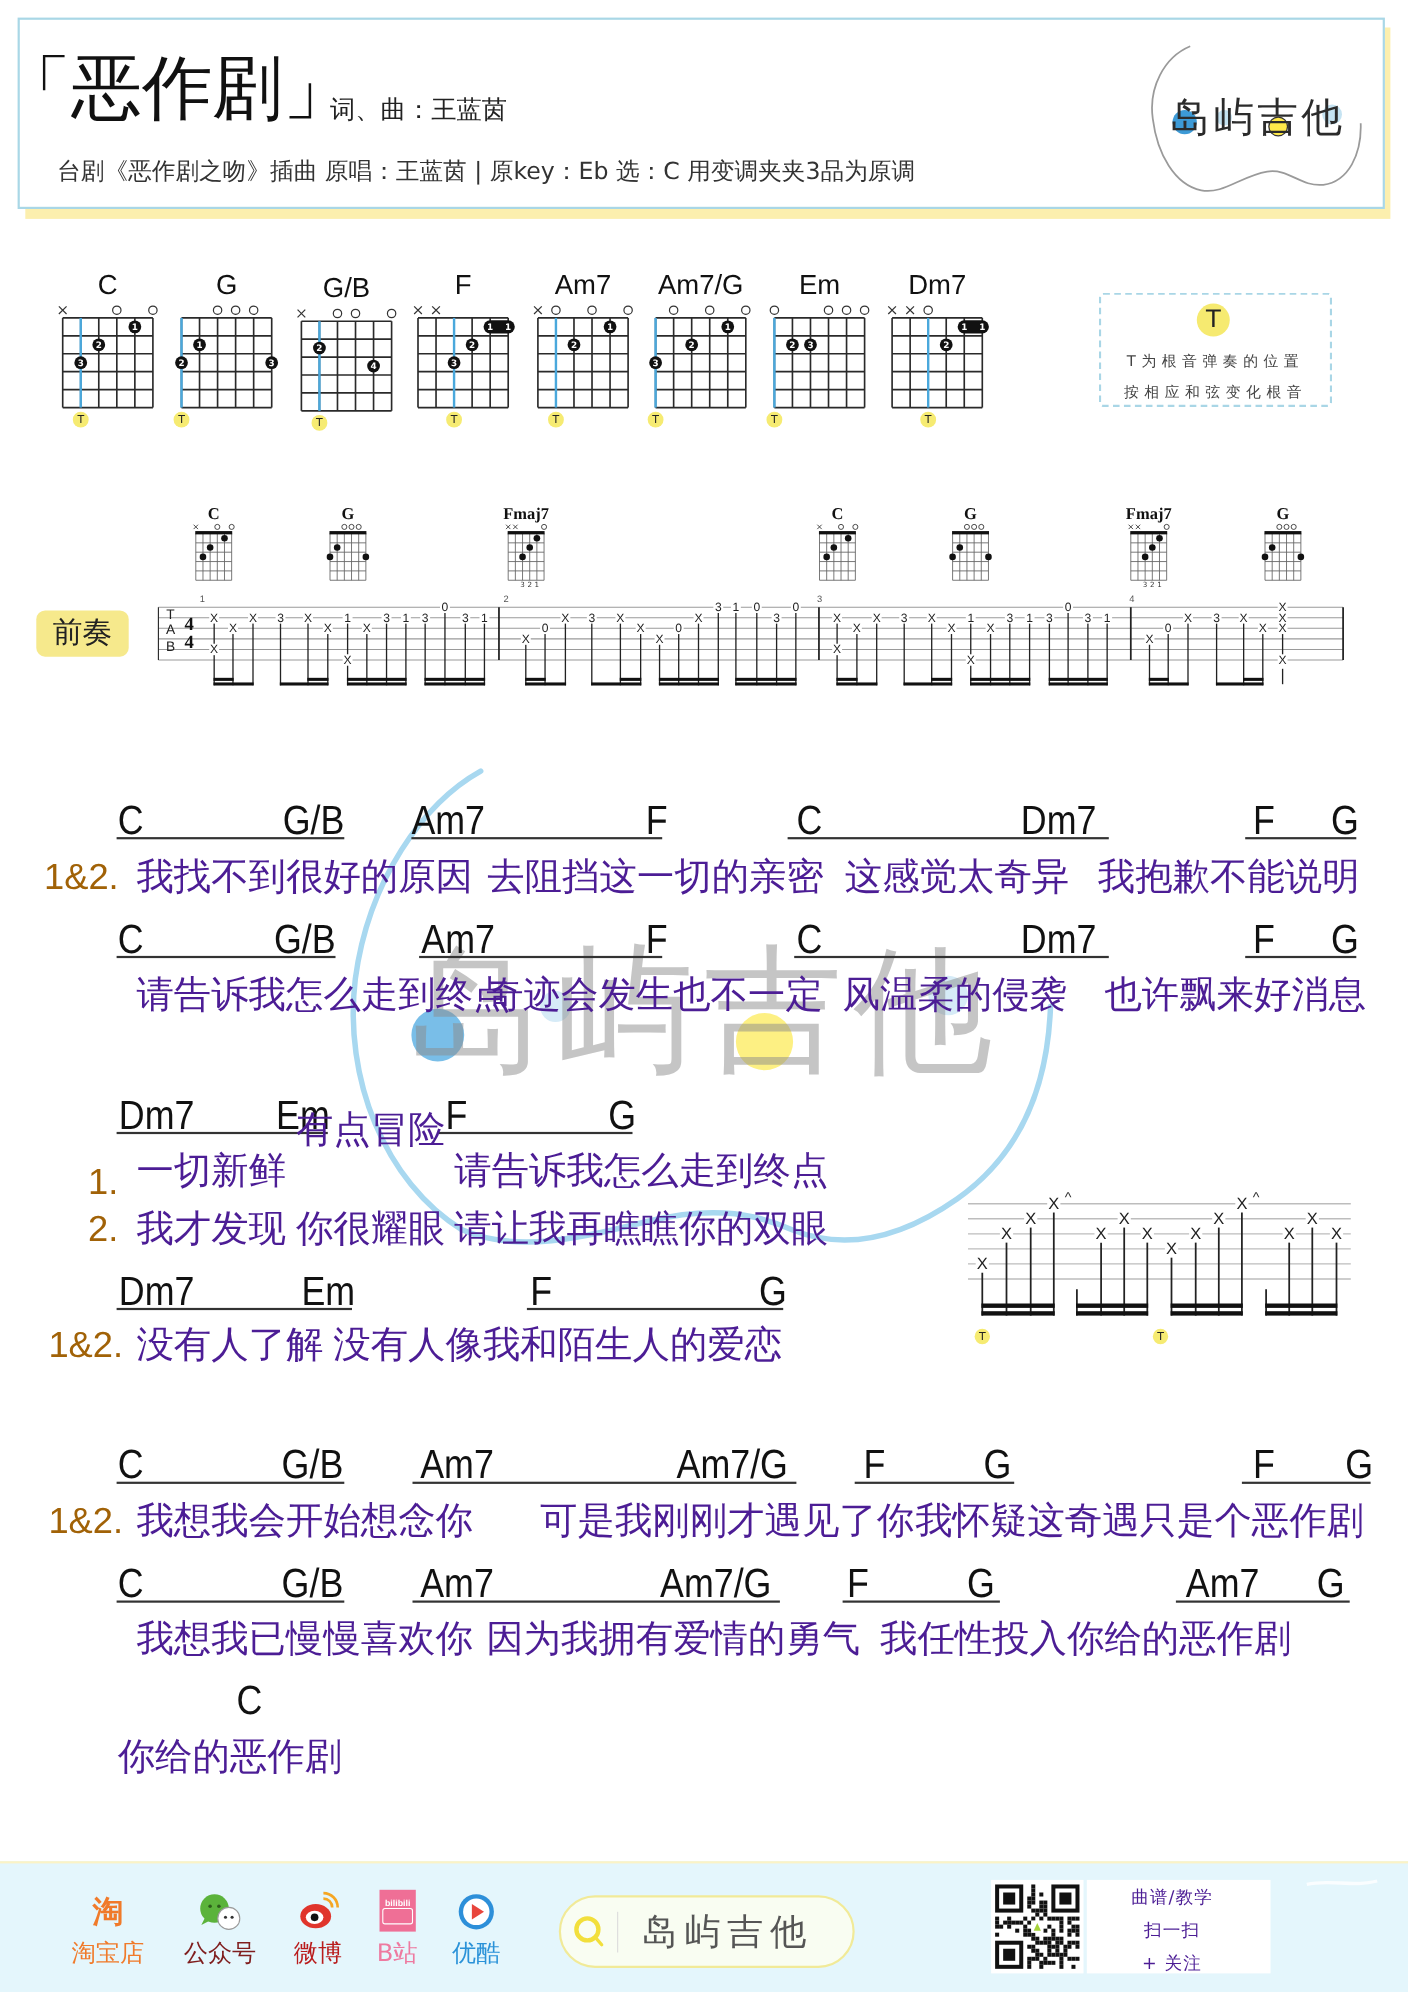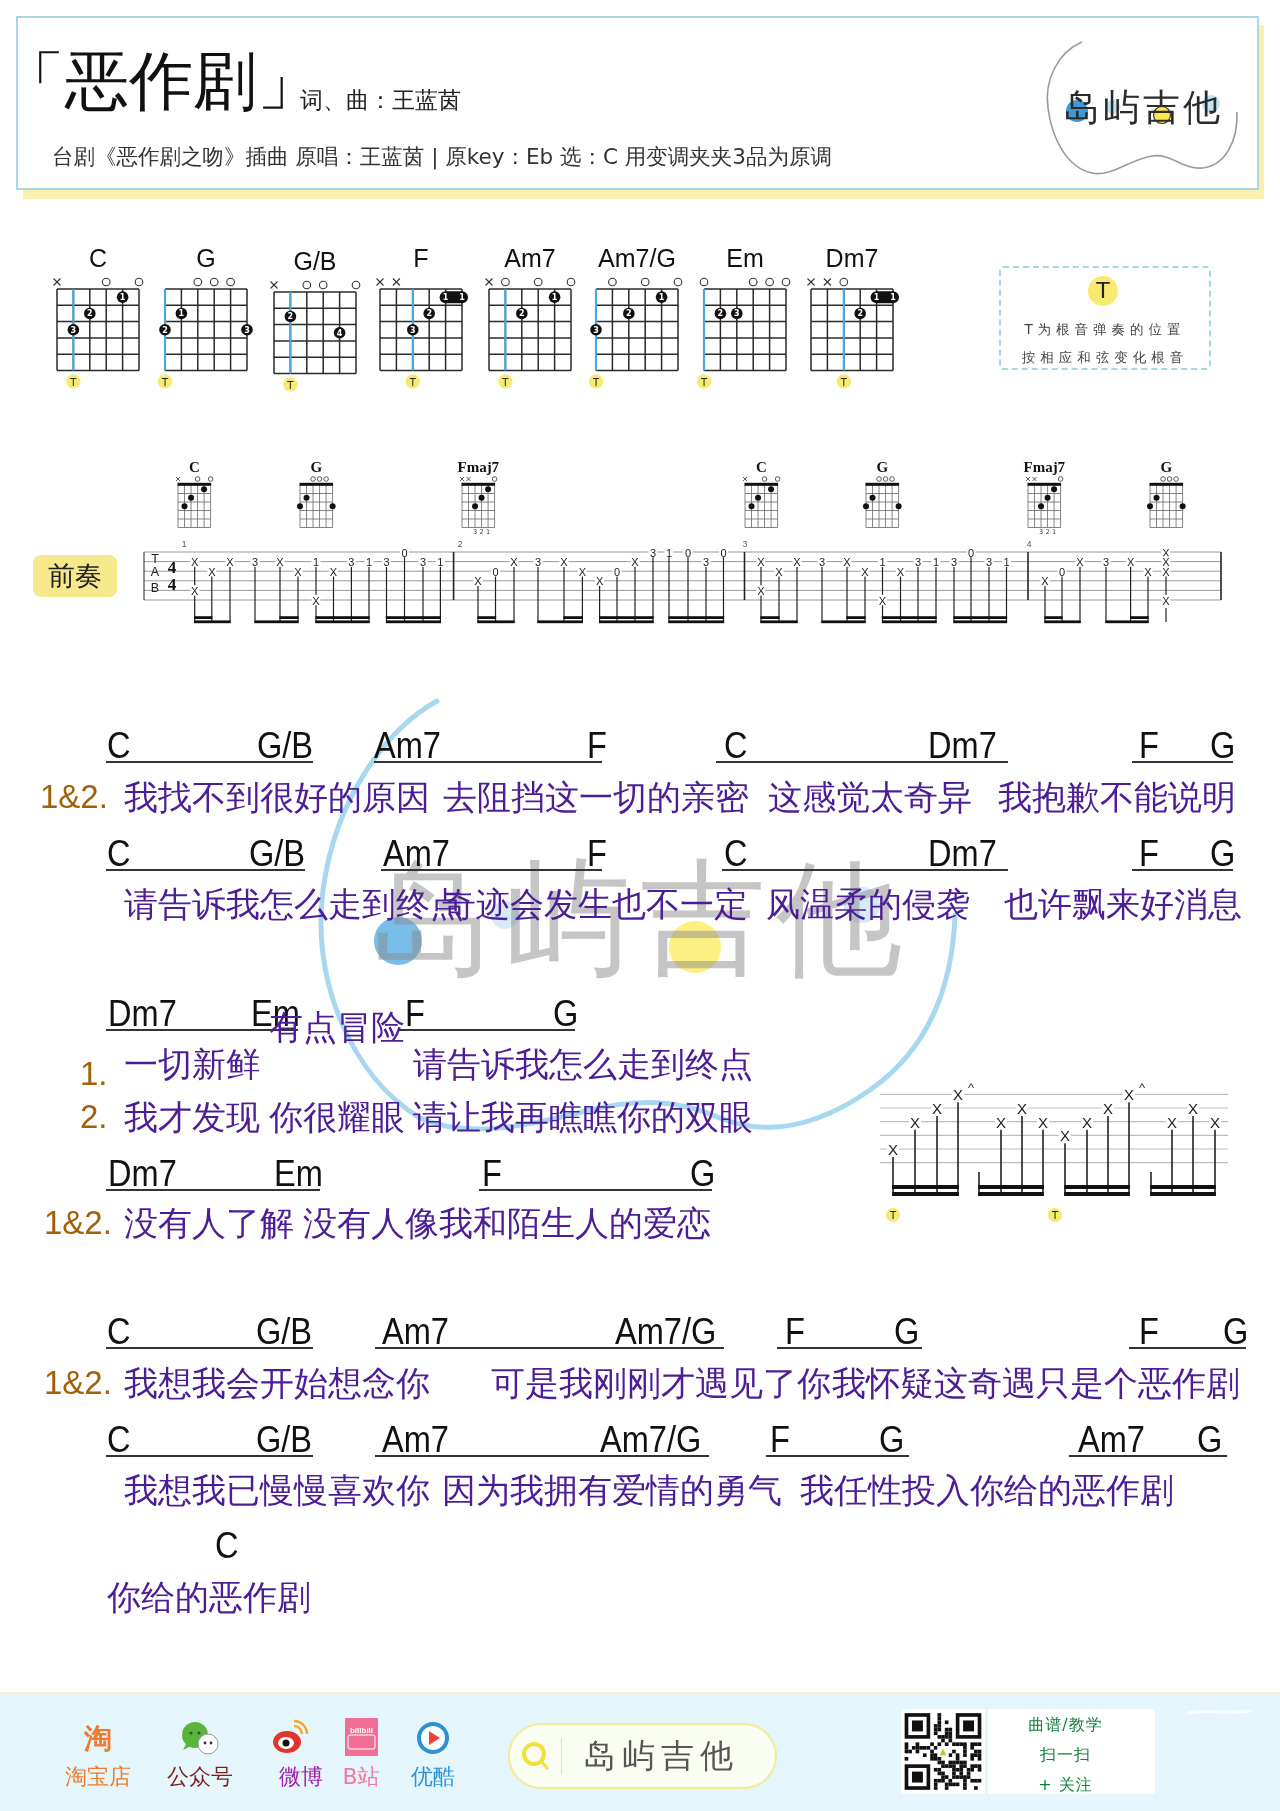--- a/index.html
+++ b/index.html
@@ -20,21 +20,21 @@
 .uline{position:absolute;height:2px;background:#333;}
 .lyric{position:absolute;font-family:"DejaVu Sans",sans-serif;font-size:34px;line-height:34px;white-space:nowrap;color:#4c1d95;}
 .vlabel{position:absolute;font-family:"Liberation Sans",sans-serif;font-size:33px;line-height:34px;white-space:nowrap;color:#a16207;}
 #footer{left:0;top:1692px;width:1280px;height:119px;background:#e4f6fc;border-top:2px solid #fbf3c6;}
 .foot-label{position:absolute;top:1765px;width:100px;margin-left:-50px;text-align:center;font-size:22px;line-height:24px;white-space:nowrap;}
 #search{left:508px;top:1723px;width:269px;height:66px;border:2px solid #f1ea98;border-radius:33px;background:#f9fdf2;}
 #search-divider{left:561px;top:1738px;width:1px;height:37px;background:#dcdcdc;}
 #search-text{left:583px;top:1738px;font-size:33px;line-height:36px;letter-spacing:6px;color:#555;white-space:nowrap;}
 #qr{left:901px;top:1709px;width:84px;height:85px;background:#fff;}
 #qr-text{left:988px;top:1709px;width:167px;height:85px;background:#fff;}
-.qr-line{position:absolute;left:988px;width:138px;text-align:center;font-size:16px;line-height:20px;color:#15803d;white-space:nowrap;letter-spacing:1px;padding-left:17px;}
+.qr-line{position:absolute;left:988px;width:138px;text-align:center;font-size:16px;line-height:20px;color:#4c1d95;white-space:nowrap;letter-spacing:1px;padding-left:17px;}
 
 .cd-name{font-family:"Liberation Sans",sans-serif;font-size:25px;fill:#111;text-anchor:middle;}
 .grid{stroke:#2a2a2a;stroke-width:1.5;}
 .root-line{stroke:#4aa8dc;stroke-width:2.2;}
 .open-mark{fill:none;stroke:#333;stroke-width:1.1;}
 .mute-mark{stroke:#333;stroke-width:1.1;}
 .dot-num{font-family:"DejaVu Sans",sans-serif;font-size:8px;font-weight:bold;fill:#fff;text-anchor:middle;dominant-baseline:central;}
 .t-mark{font-family:"DejaVu Sans",sans-serif;font-size:10px;fill:#222;text-anchor:middle;dominant-baseline:central;}
 .sc-name{font-family:"Liberation Serif",serif;font-weight:bold;font-size:15px;fill:#111;text-anchor:middle;}
 .sc-grid{stroke:#666;stroke-width:.8;}
@@ -975,21 +975,21 @@
       <div class="lyric" style="left:124px;top:1473px">我想我已慢慢喜欢你</div>
       <div class="lyric" style="left:442px;top:1473px">因为我拥有爱情的勇气</div>
       <div class="lyric" style="left:800px;top:1473px">我任性投入你给的恶作剧</div>
       <div class="chord" style="left:215px;top:1526.7px">C</div>
       <div class="lyric" style="left:107px;top:1580px">你给的恶作剧</div>
     </div>
   </div>
 
 <div class="foot-label" style="left:98px;color:#f07a2a">淘宝店</div>
 <div class="foot-label" style="left:200px;color:#7f1d1d">公众号</div>
-<div class="foot-label" style="left:301px;color:#a21caf">微博</div>
+<div class="foot-label" style="left:289px;color:#b91c1c">微博</div>
 <div class="foot-label" style="left:361px;color:#ee7aa0">B站</div>
 <div class="foot-label" style="left:433px;color:#2a92d8">优酷</div>
 
 <div id="search" class="abs"></div>
 <svg class="abs" style="left:520px;top:1740px" width="34" height="34" viewBox="0 0 34 34">
   <circle cx="14" cy="14" r="10" fill="none" stroke="#f2df3c" stroke-width="4"></circle>
   <line x1="21" y1="21" x2="27" y2="28" stroke="#f2df3c" stroke-width="3" stroke-linecap="round"></line>
 </svg>
 <div id="search-divider" class="abs"></div>
 <div id="search-text" class="abs">岛屿吉他</div>

